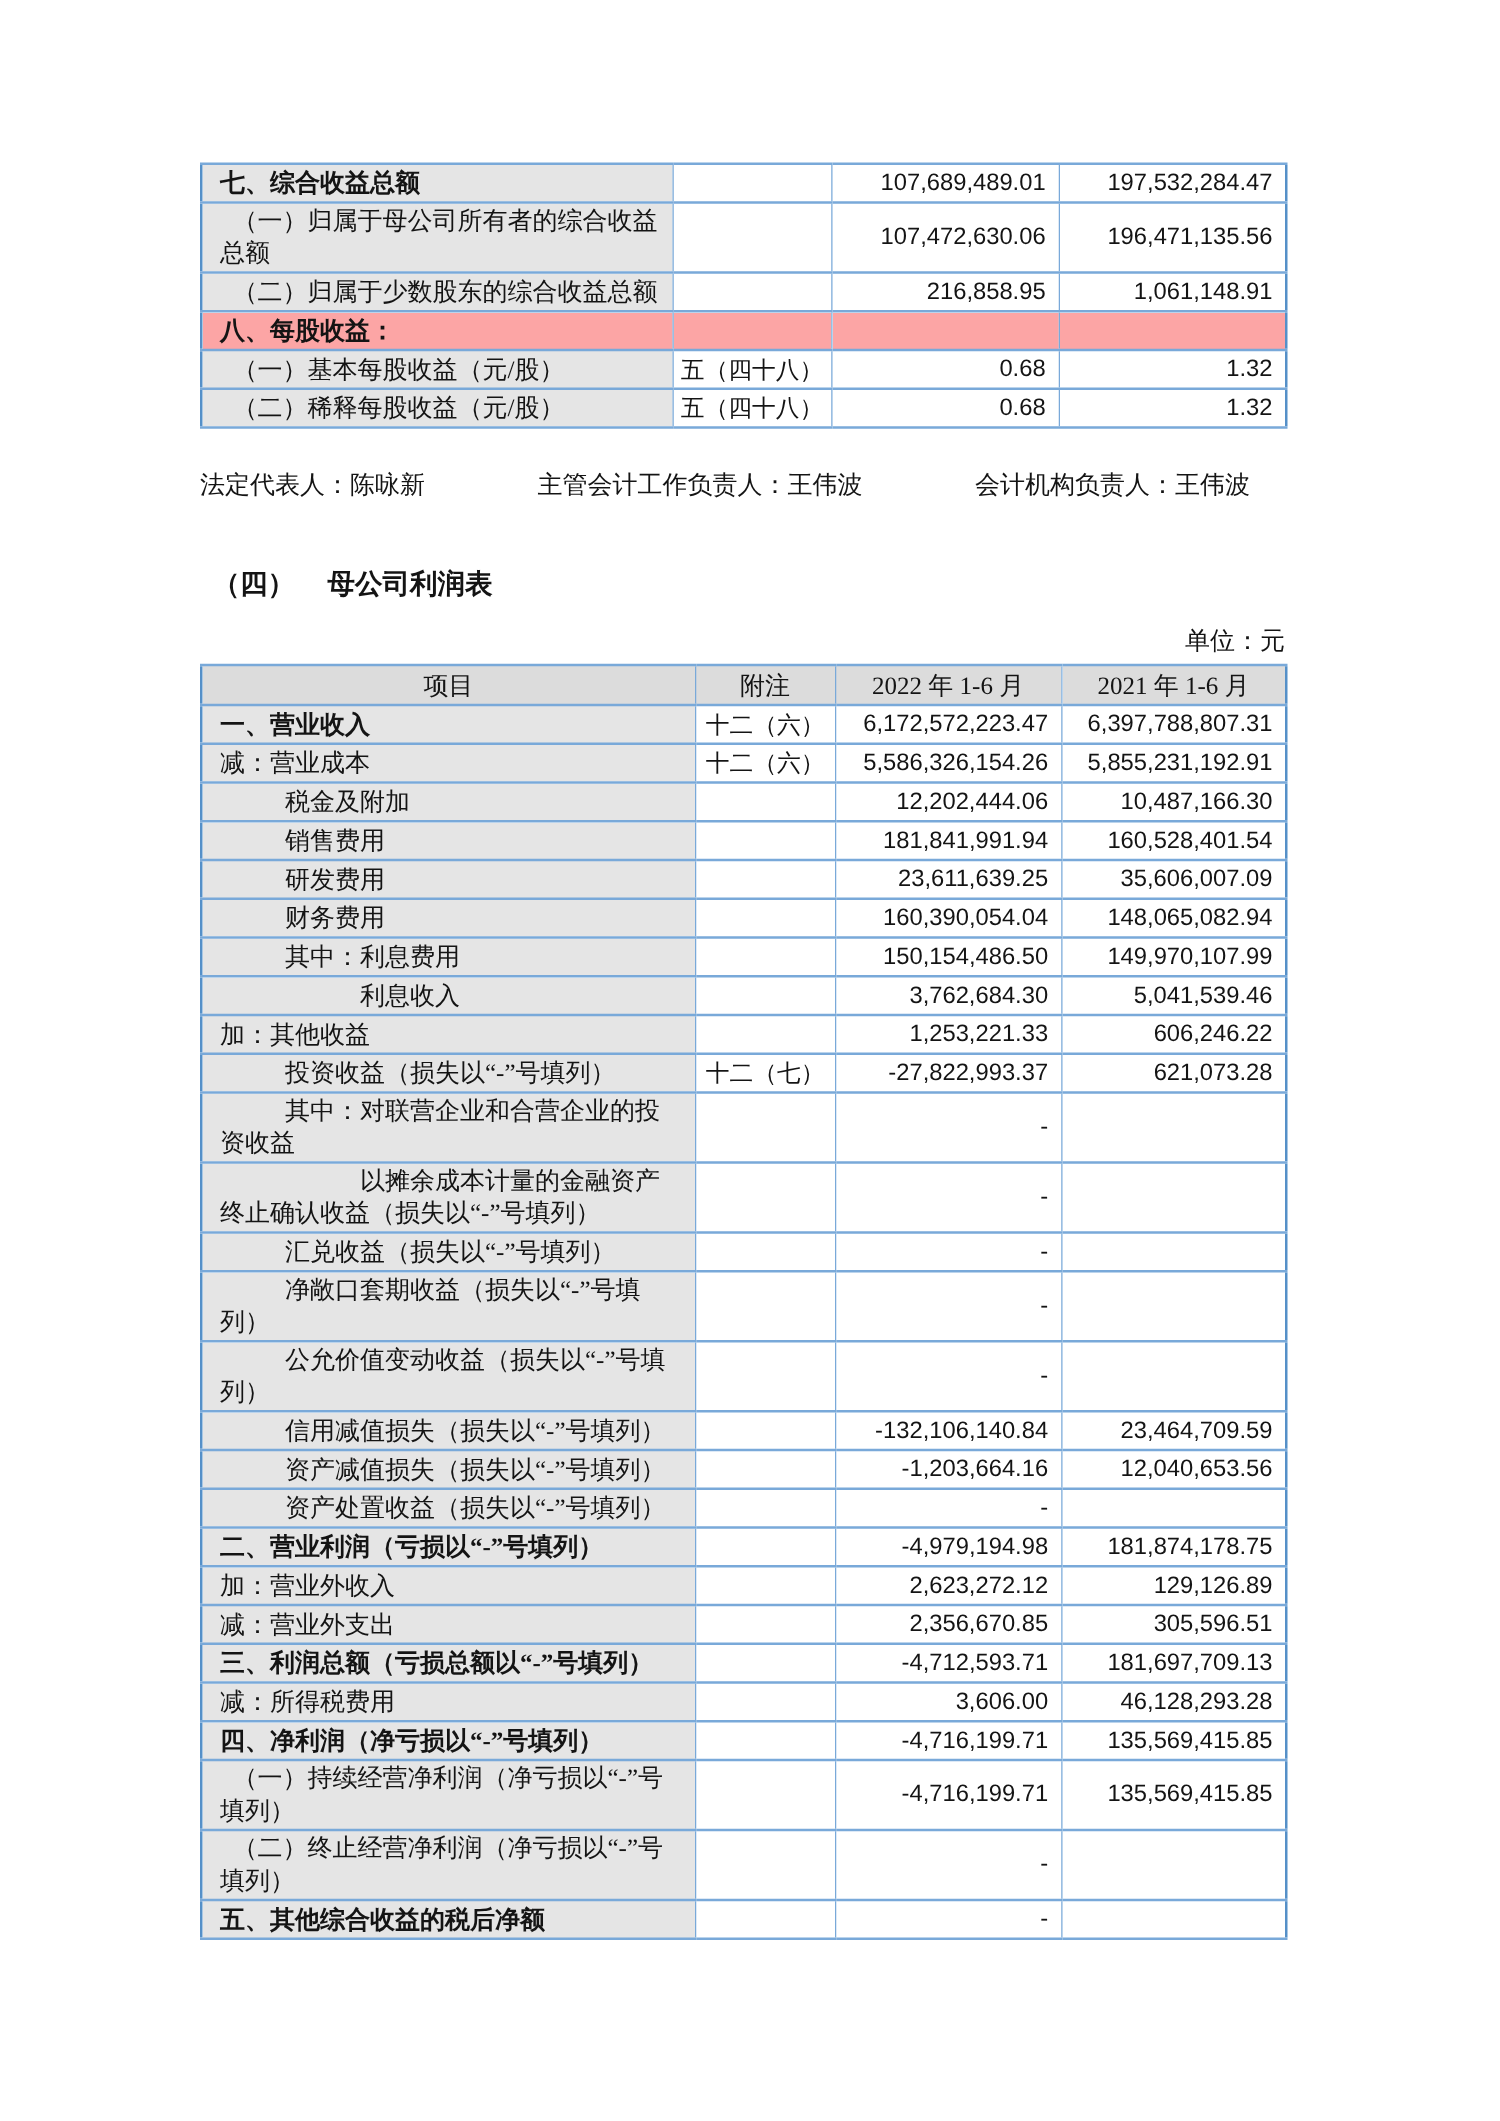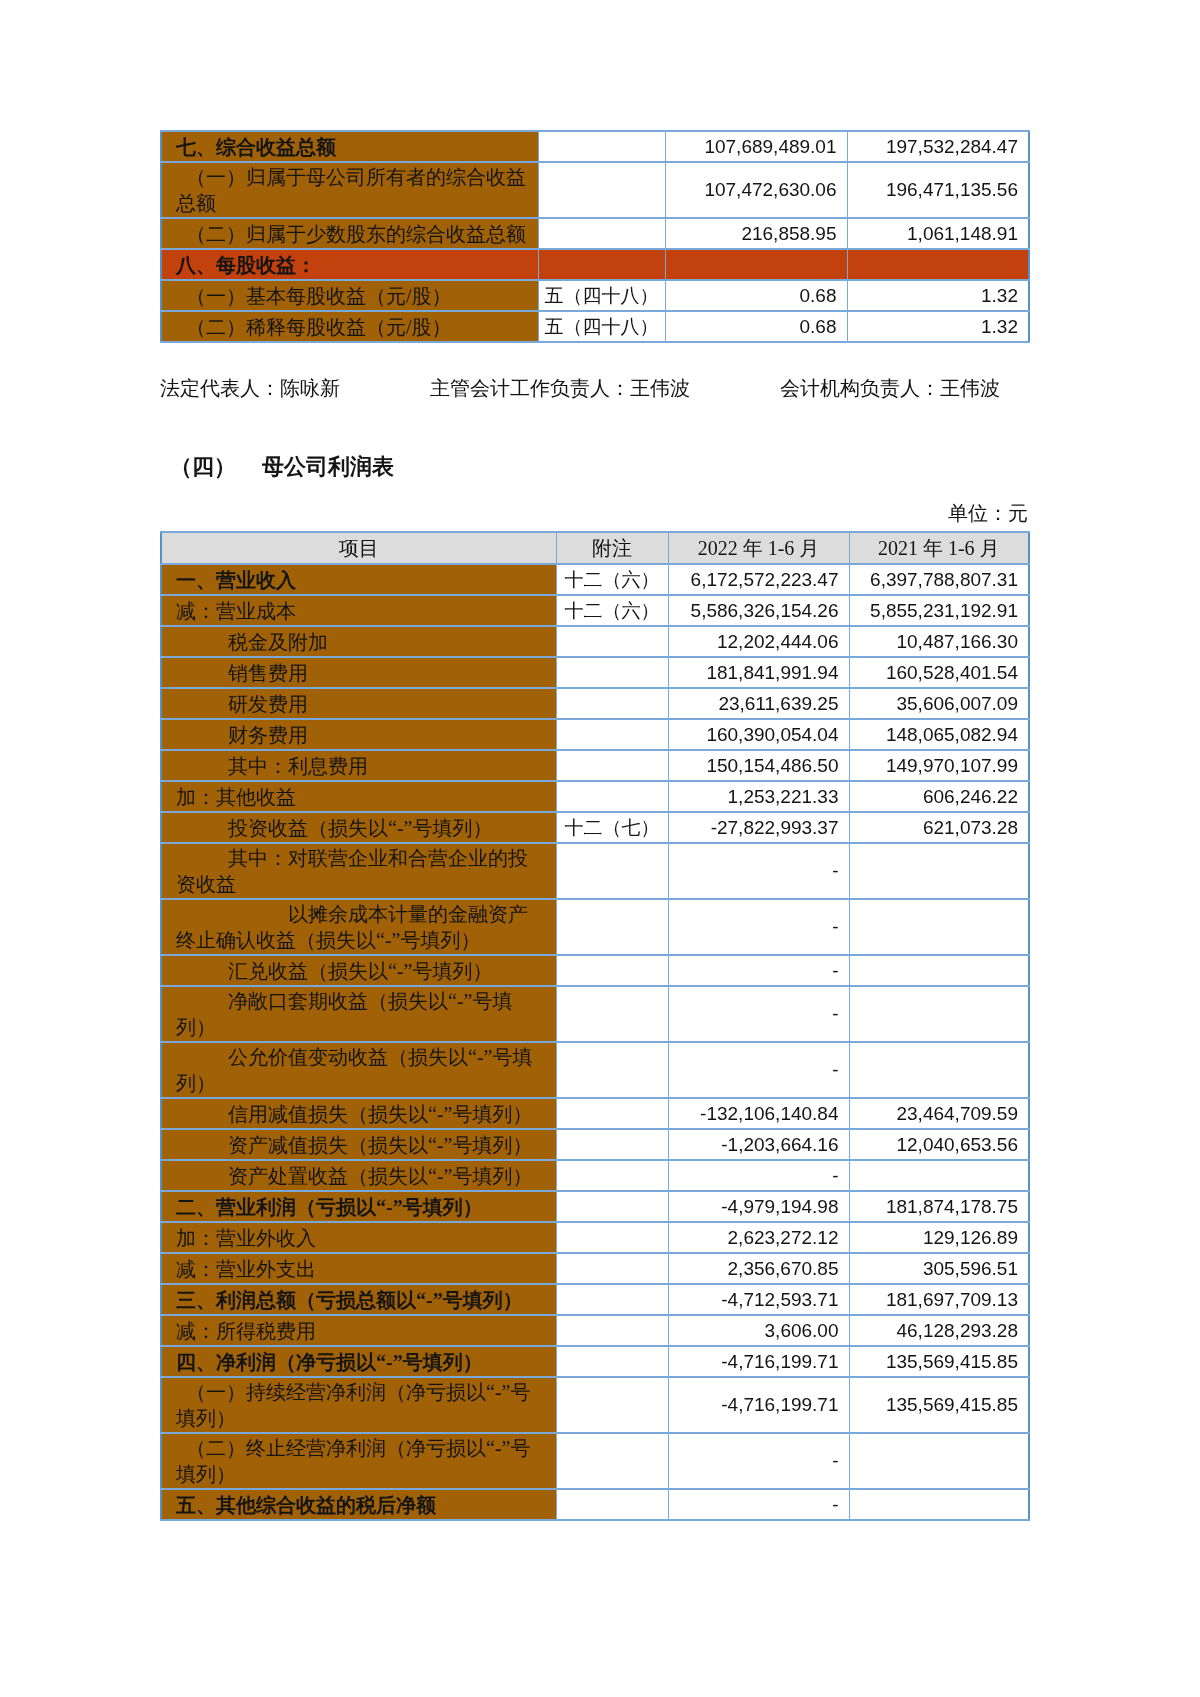--- a/index.html
+++ b/index.html
@@ -20,29 +20,29 @@
     border:1px solid #79a9d9;
     border-top-width:2px;border-bottom-width:2px;
     vertical-align:middle;overflow:hidden;
   }
   table.fin td{height:27px;}
   th.hdr{
     background:#dcdcdc;font-weight:normal;text-align:center;
     font-size:20px;height:30px;padding:0 4px;
   }
   .td-label{
-    background:#a16207;text-align:left;font-size:20px;line-height:26px;
+    background:#e5e5e5;text-align:left;font-size:20px;line-height:26px;
     padding:1px 8px 1px 14px;
   }
   .ind0{text-indent:0;}
   .ind1{text-indent:10px;}
   .ind2{text-indent:52px;}
   .ind3{text-indent:112px;}
   .bold{font-weight:bold;}
-  tr.gray td{background:#c2410c;}
+  tr.gray td{background:#fca5a5;}
   .td-note{text-align:center;font-size:19px;padding:0 2px;}
   .td-num{
     text-align:right;font-size:19px;padding:0 10px;
     font-family:"Liberation Sans","DejaVu Sans",sans-serif;
   }
 
   
   .sig-row{
     display:flex;justify-content:space-between;align-items:center;
     width:868px;box-sizing:border-box;padding-right:28px;
@@ -173,20 +173,26 @@
             <td class="td-num">160,390,054.04</td>
             <td class="td-num">148,065,082.94</td>
           </tr>
           <tr>
             <td class="td-label ind2">其中：利息费用</td>
             <td class="td-note"></td>
             <td class="td-num">150,154,486.50</td>
             <td class="td-num">149,970,107.99</td>
           </tr>
           <tr>
+            <td class="td-label ind3">利息收入</td>
+            <td class="td-note"></td>
+            <td class="td-num">3,762,684.30</td>
+            <td class="td-num">5,041,539.46</td>
+          </tr>
+          <tr>
             <td class="td-label ind0">加：其他收益</td>
             <td class="td-note"></td>
             <td class="td-num">1,253,221.33</td>
             <td class="td-num">606,246.22</td>
           </tr>
           <tr>
             <td class="td-label ind2">投资收益（损失以“-”号填列）</td>
             <td class="td-note">十二（七）</td>
             <td class="td-num">-27,822,993.37</td>
             <td class="td-num">621,073.28</td>

